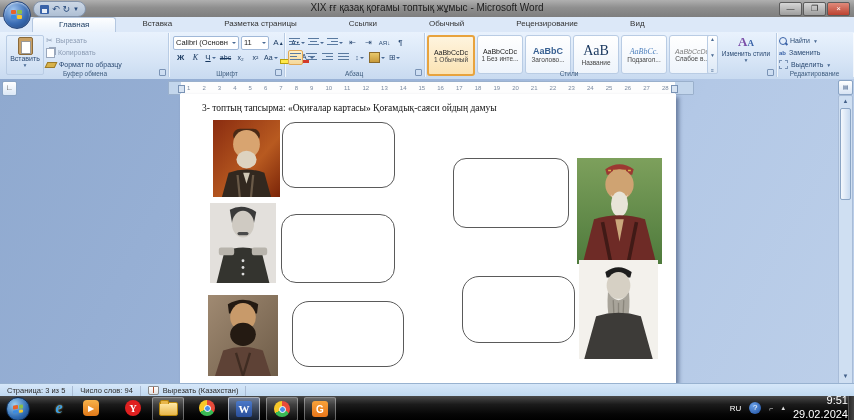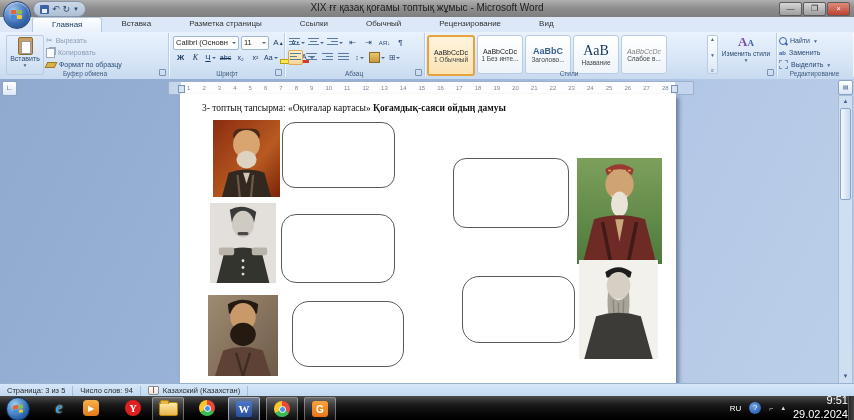--- a/index.html
+++ b/index.html
@@ -24,21 +24,21 @@
   .qat .floppy:after{content:"";position:absolute;left:2px;top:4px;width:5px;height:4px;background:#e8eef6;}
   #window-title{left:0;top:2px;width:854px;text-align:center;font-size:10px;color:#1d1d1d;}
   .winctl{right:4px;top:2px;display:flex;}
   .winctl .wbtn{width:21px;height:12px;border:1px solid #5c5c5c;border-radius:2px;margin-left:1px;
     background:linear-gradient(#d6d6d6,#9e9e9e);font-size:8px;line-height:11px;text-align:center;color:#222;}
   .winctl .close{background:linear-gradient(#e08a7a,#bc4231);color:#fff;}
 
   
   #tabsrow{left:0;top:17px;width:854px;height:15px;background:#dce8f8;}
   #tabsrow .tabs{position:absolute;left:32px;top:0;display:flex;height:15px;}
-  .tab{padding:2px 19px 0;font-size:8px;color:#333;white-space:nowrap;}
+  .tab{padding:2px 26px 0;font-size:8px;color:#333;white-space:nowrap;}
   .tab.active{background:linear-gradient(#fdfeff,#e9f1fb);border:1px solid #b4c7e0;border-bottom:none;
     border-radius:3px 3px 0 0;color:#17375e;}
 
   
   #ribbon{left:0;top:32px;width:854px;height:47px;
     background:linear-gradient(#e9f2fd,#d7e5f6 60%,#c8daf0);border-bottom:1px solid #96b0cf;}
   .rgroup{position:absolute;top:1px;height:44px;border-right:1px solid #b9cce4;box-shadow:1px 0 0 rgba(255,255,255,.7);}
   .rgroup-label{position:absolute;left:0;bottom:0;width:100%;text-align:center;font-size:6.5px;color:#3e5c7e;}
   .launcher{position:absolute;right:2px;bottom:1px;width:5px;height:5px;border:1px solid #7a93b5;border-radius:1px;}
   .mini{display:inline-flex;align-items:center;justify-content:center;height:13px;min-width:13px;
@@ -143,21 +143,21 @@
   #vscroll{left:838px;top:1px;width:14px;height:303px;}
   .vbtn{position:absolute;left:0;width:13px;height:13px;background:linear-gradient(#fff,#d8e4f4);
     border:1px solid #8aa4c4;border-radius:2px;font-size:6px;text-align:center;line-height:12px;color:#44618a;}
   #vtrack{position:absolute;left:0;top:15px;width:13px;height:288px;background:#cfdff2;border:1px solid #a8bcd8;border-radius:2px;}
   #vthumb{position:absolute;left:1px;top:12px;width:9px;height:90px;background:linear-gradient(90deg,#f4f8fd,#c8daf0);
     border:1px solid #8aa4c4;border-radius:2px;}
 
   
   .doc-heading{position:absolute;left:22px;top:9px;width:470px;font-family:"Liberation Serif",serif;
     font-size:9.5px;color:#111;white-space:nowrap;}
-  .doc-heading .hb{font-weight:bold;text-align:center;}
+  .doc-heading .hb{font-weight:normal;text-align:center;}
   #callout{position:absolute;left:224px;top:21px;width:238px;border:1.5px solid #2a2a2a;border-radius:4px;
     padding:2px 5px;font-family:"Liberation Serif",serif;font-weight:bold;font-size:8px;line-height:1.35;color:#111;background:#fff;}
   .bubble{position:absolute;background:#fff;border:1.2px solid #5a5a5a;}
   #bubble-1{left:102px;top:28px;width:111px;height:64px;border-radius:13px;}
   #bubble-2{left:101px;top:120px;width:112px;height:67px;border-radius:15px;}
   #bubble-3{left:112px;top:207px;width:110px;height:64px;border-radius:17px;}
   #bubble-4{left:273px;top:64px;width:114px;height:68px;border-radius:13px;}
   #bubble-5{left:282px;top:182px;width:111px;height:65px;border-radius:17px;}
   .portrait{position:absolute;overflow:hidden;}
   .portrait svg{display:block;width:100%;height:100%;}
@@ -381,20 +381,24 @@
       </div>
       <div class="chip">
         <span class="prev h1">AaBbC</span>
         <span class="cname">Заголово...</span>
       </div>
       <div class="chip">
         <span class="prev ttl">АаВ</span>
         <span class="cname">Название</span>
       </div>
       <div class="chip">
+        <span class="prev sub">AaBbCc.</span>
+        <span class="cname">Подзагол...</span>
+      </div>
+      <div class="chip">
         <span class="prev weak">AaBbCcDc</span>
         <span class="cname">Слабое в...</span>
       </div>
     </div>
     <div class="chipscroll">
       <span>▲</span>
       <span>▼</span>
       <span>≡</span>
     </div>
     <div id="change-styles">
@@ -571,21 +575,21 @@
       <span class="vbtn" style="top:274px;border:none;background:none;">▼</span>
     </div>
   </div>
 </div>
 
 <div class="abs" id="statusbar">
   <div class="sb-item">Страница: 3 из 5</div>
   <div class="sb-item">Число слов: 94</div>
   <div class="sb-item">
     <span class="book-ic"></span>
-    <span>Казахский (Казахстан)</span>
+    <span>Вырезать (Казахстан)</span>
   </div>
 </div>
 
 <div class="abs" id="taskbar">
   <div id="start-orb">
     <span class="flag">
       <i style="background:#e8622a"></i>
         <i style="background:#8ac04a"></i>
         <i style="background:#3a8ae0"></i>
         <i style="background:#f8c82a"></i>

